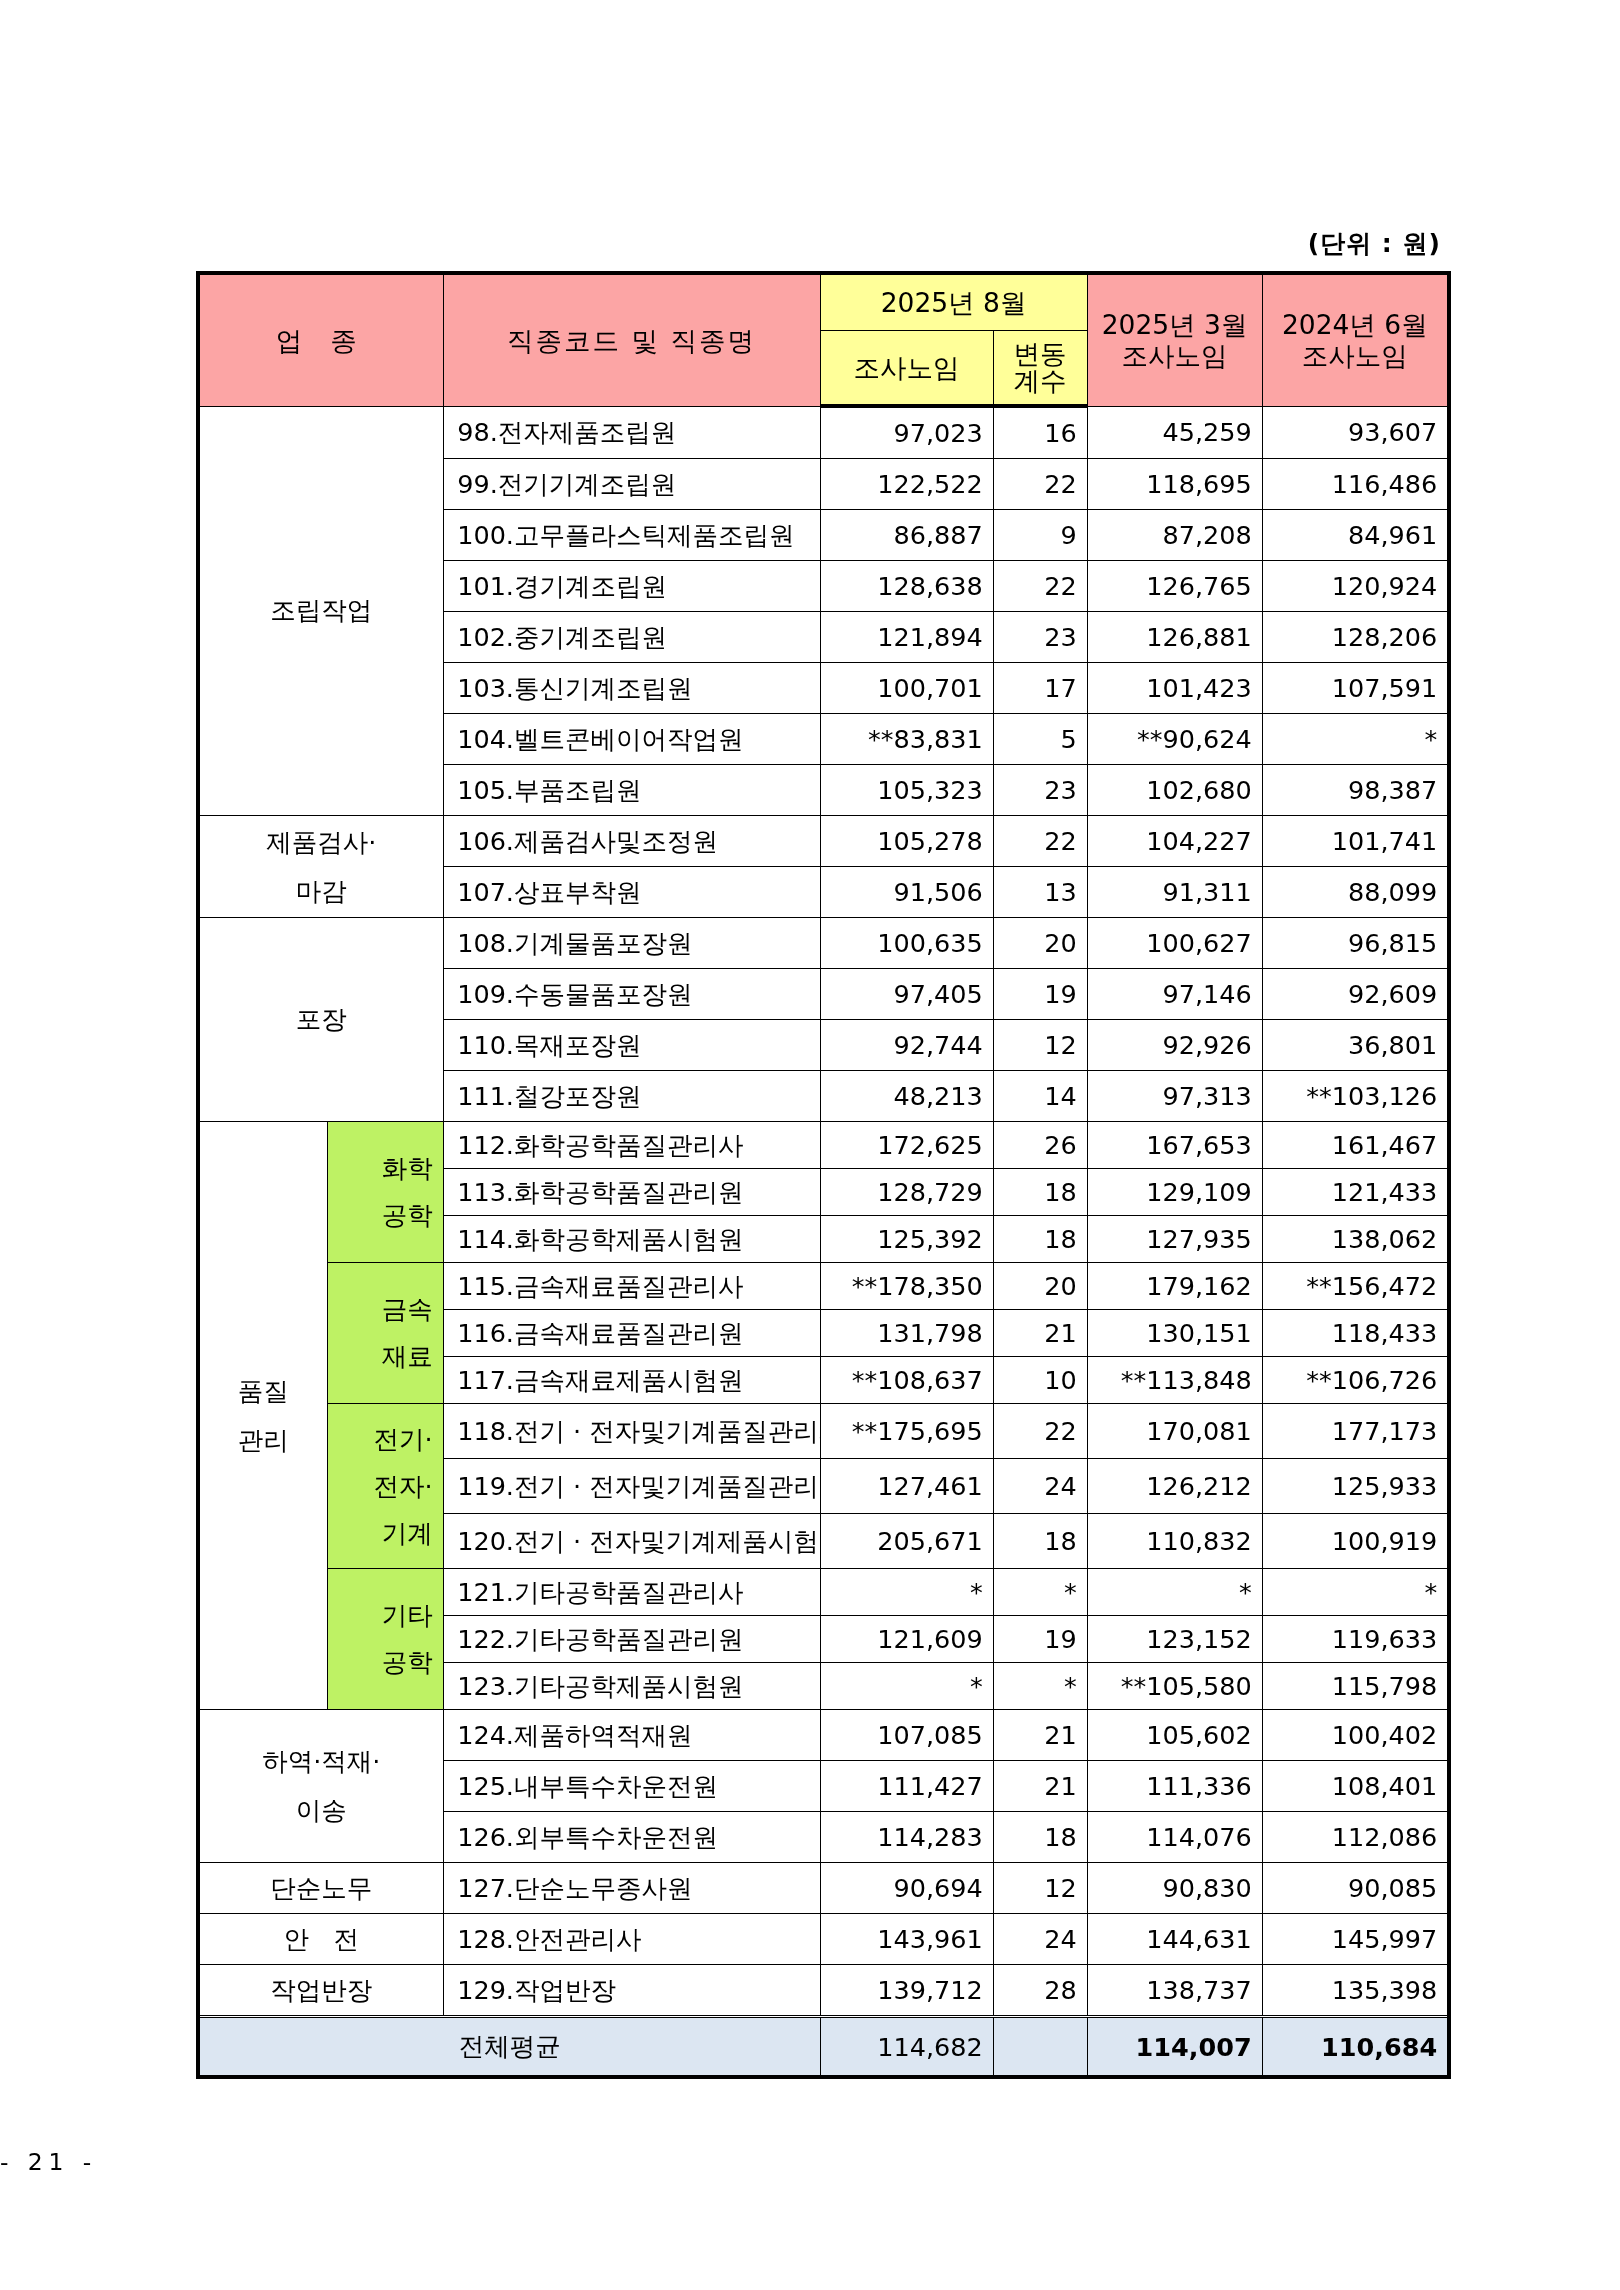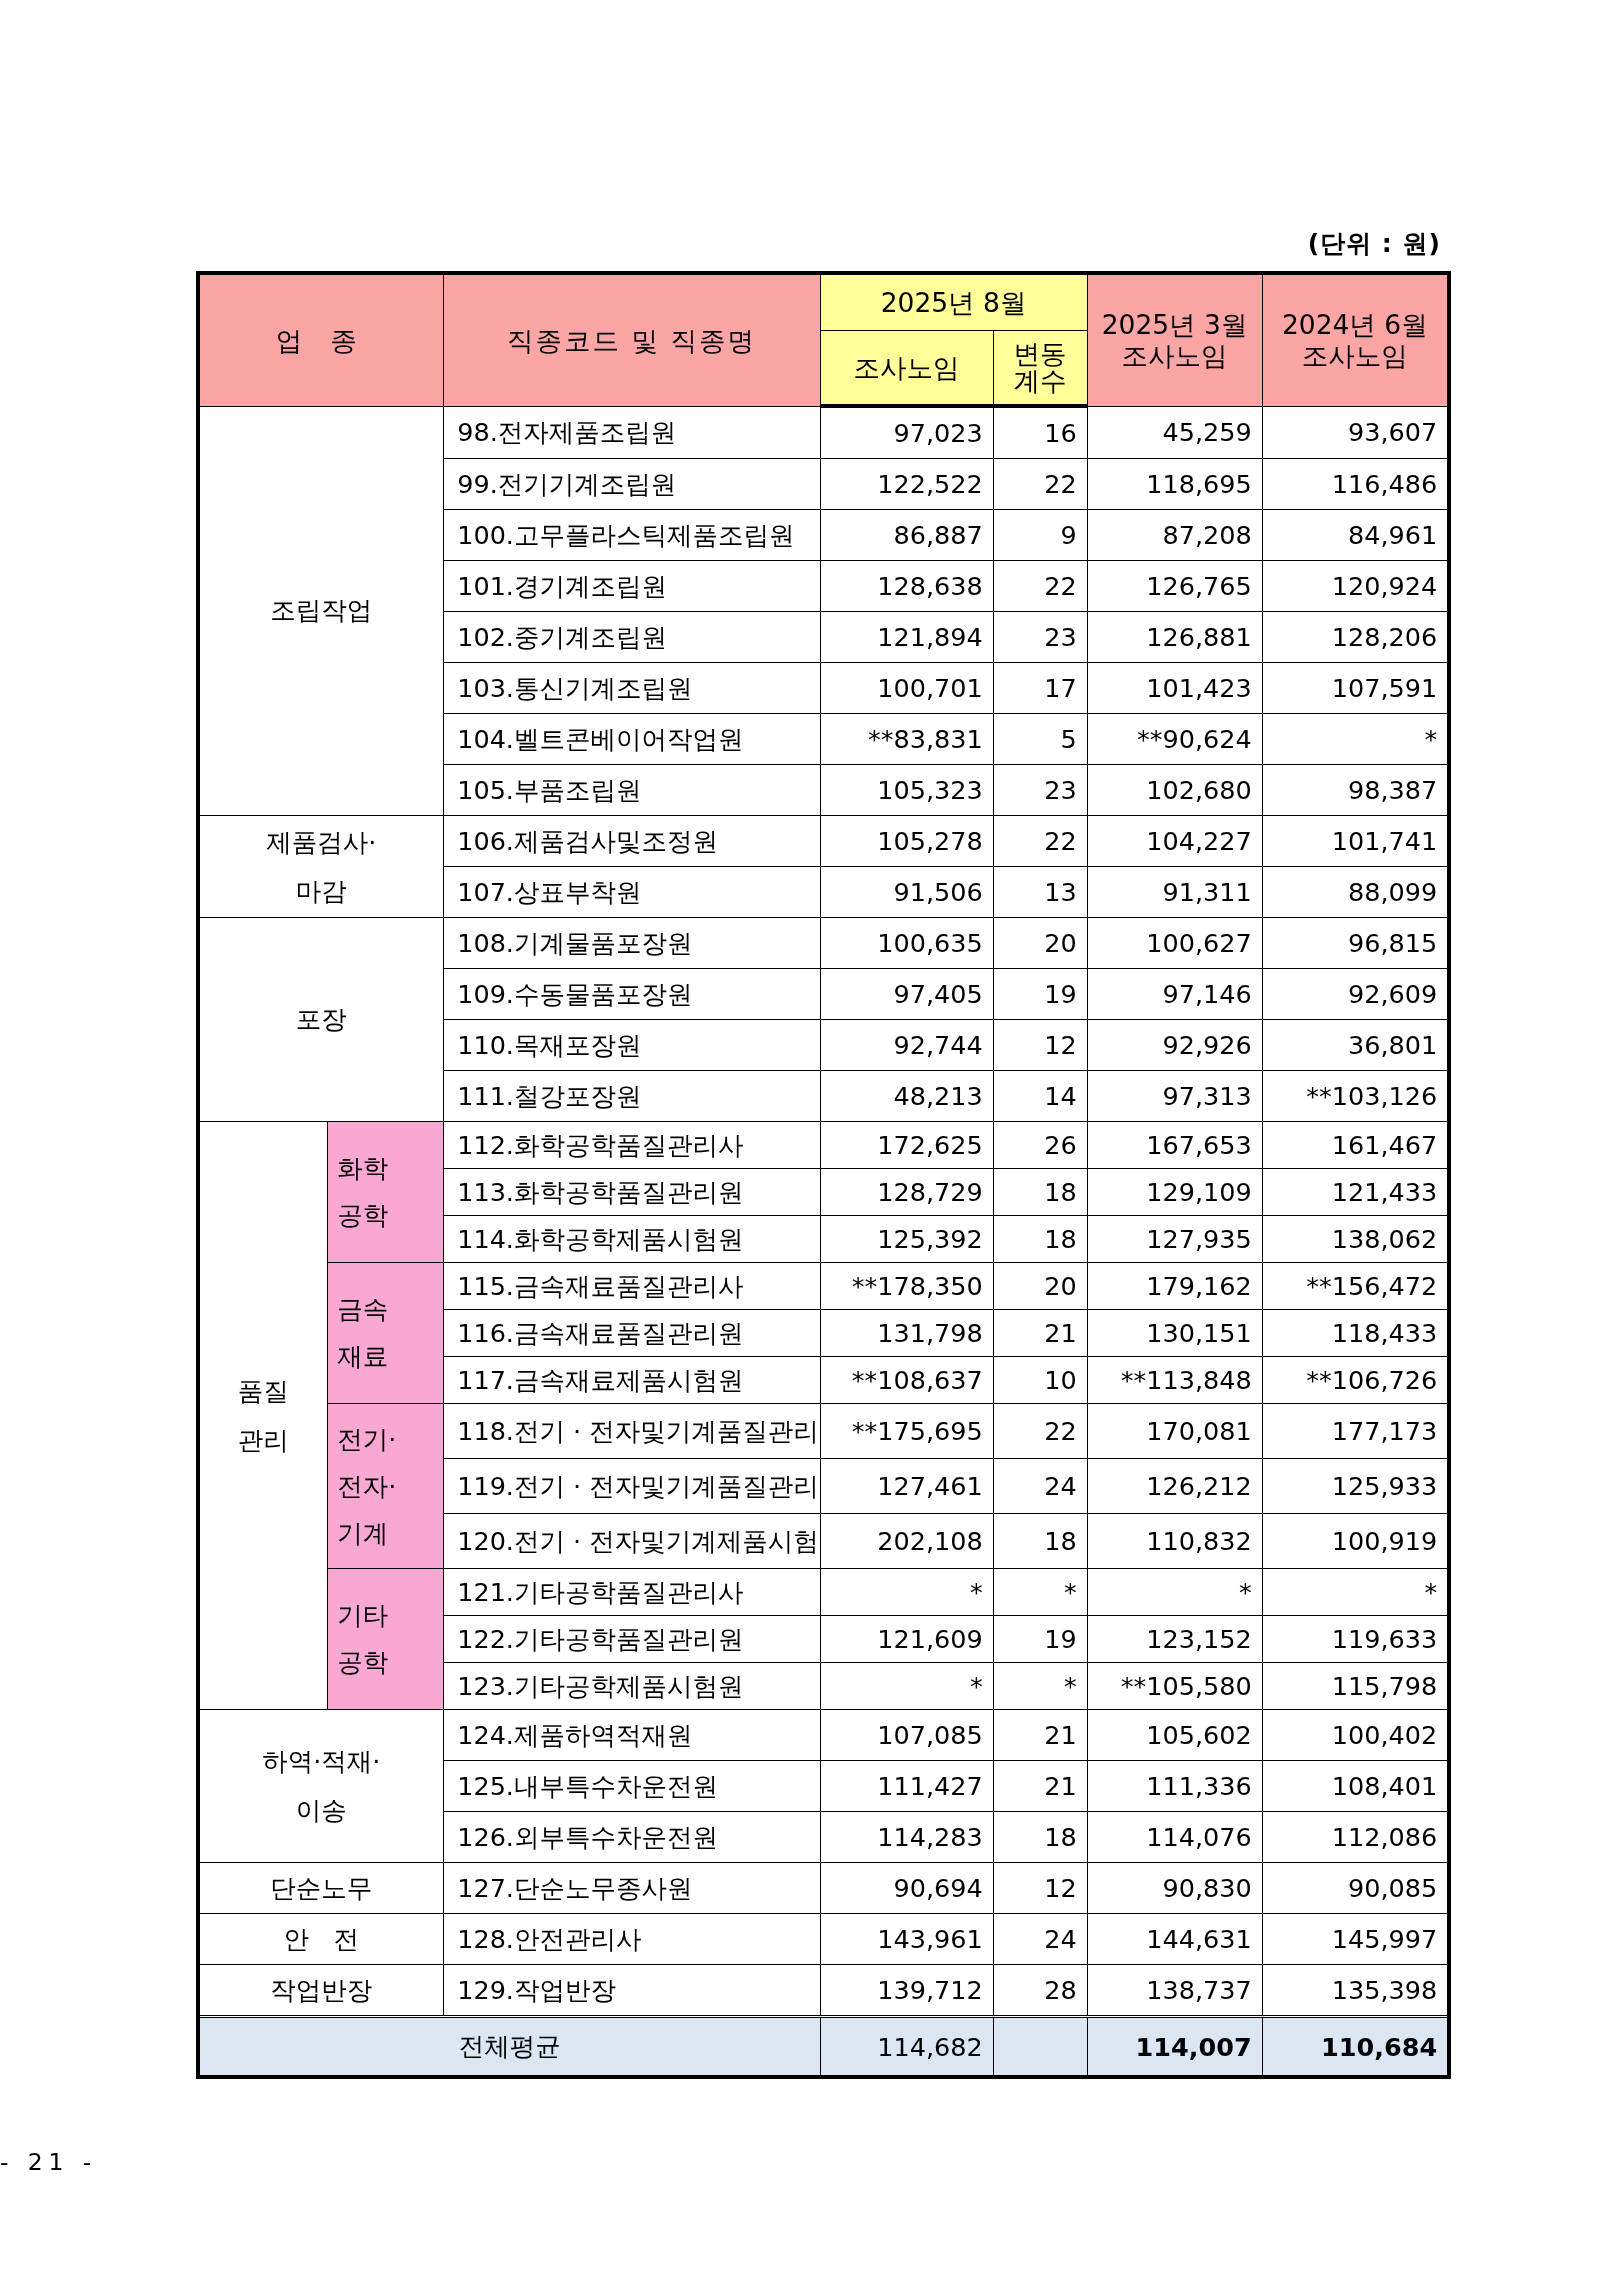--- a/index.html
+++ b/index.html
@@ -10,21 +10,21 @@
     border-collapse: collapse; table-layout: fixed;
     border: 4.9px solid #000;
   }
   table.wage td, table.wage th {
     border: 1px solid #000; padding: 0 9.8px; font-size: 25.5px; white-space: nowrap; overflow: hidden;
   }
   table.wage thead th { background: #fca5a5; font-weight: normal; text-align: center; font-size: 26.5px; line-height: 31px; }
   table.wage thead th.yel { background: #ffff99; }
   table.wage thead tr:last-child th { border-bottom: 4.9px solid #000; }
   .grp { text-align: center; font-size: 26.5px; line-height: 49px; }
-  .sub { text-align: left; background: #f9a8d4; font-size: 26.5px; line-height: 47px; margin-left: 15px; }
+  .sub { text-align: right; background: #bef264; font-size: 26.5px; line-height: 47px; margin-left: 15px; }
   .name { text-align: left; padding-left: 13.7px !important; }
   .num { text-align: right; }
   tr.r52 td { height: 50px; }
   tr.r48 td { height: 46px; }
   tr.r56 td { height: 54px; }
   tr.total td { background: #dce6f2; height: 57px; border-top: 3.9px double #000; }
   tr.total td.b { font-weight: bold; }
   .page-num { position: absolute; left: 0; width: 1620px; top: 2148px; font-size: 23.5px; letter-spacing: 5.9px; }
 </style>
 </head>
@@ -221,21 +221,21 @@
       </tr>
       <tr class="r56">
         <td class="name">119.전기 · 전자및기계품질관리원</td>
         <td class="num">127,461</td>
         <td class="num">24</td>
         <td class="num">126,212</td>
         <td class="num">125,933</td>
       </tr>
       <tr class="r56">
         <td class="name">120.전기 · 전자및기계제품시험원</td>
-        <td class="num">202,108</td>
+        <td class="num">205,671</td>
         <td class="num">18</td>
         <td class="num">110,832</td>
         <td class="num">100,919</td>
       </tr>
       <tr class="r48">
         <td class="sub" rowspan="3" style="white-space:pre-line">기타
 공학</td>
         <td class="name">121.기타공학품질관리사</td>
         <td class="num">*</td>
         <td class="num">*</td>

